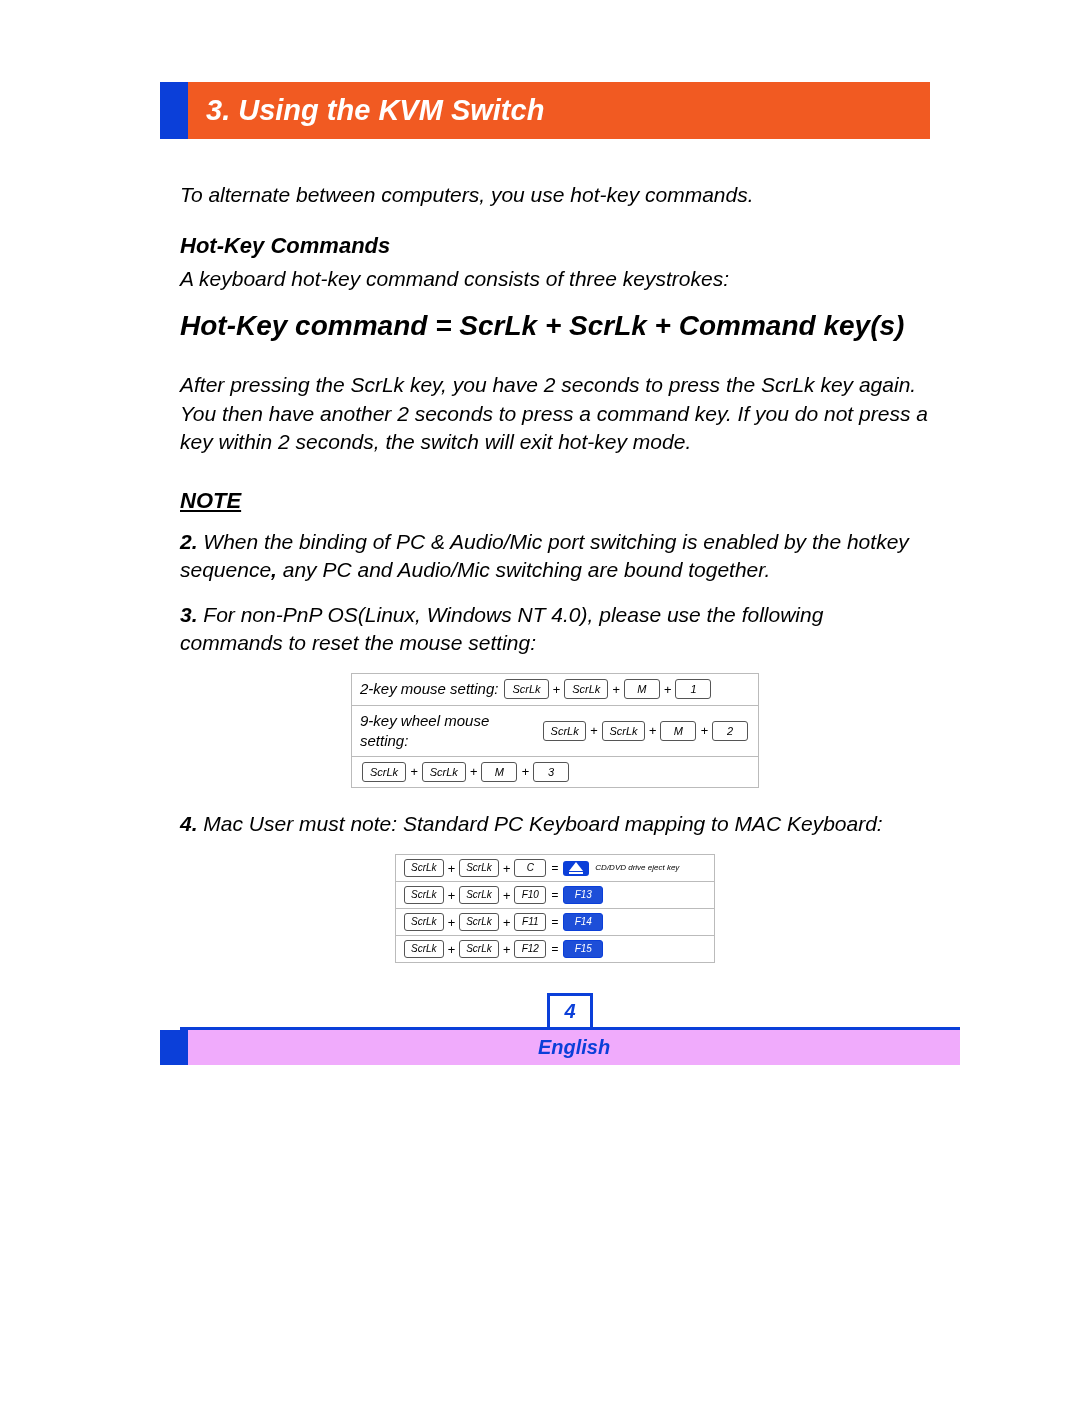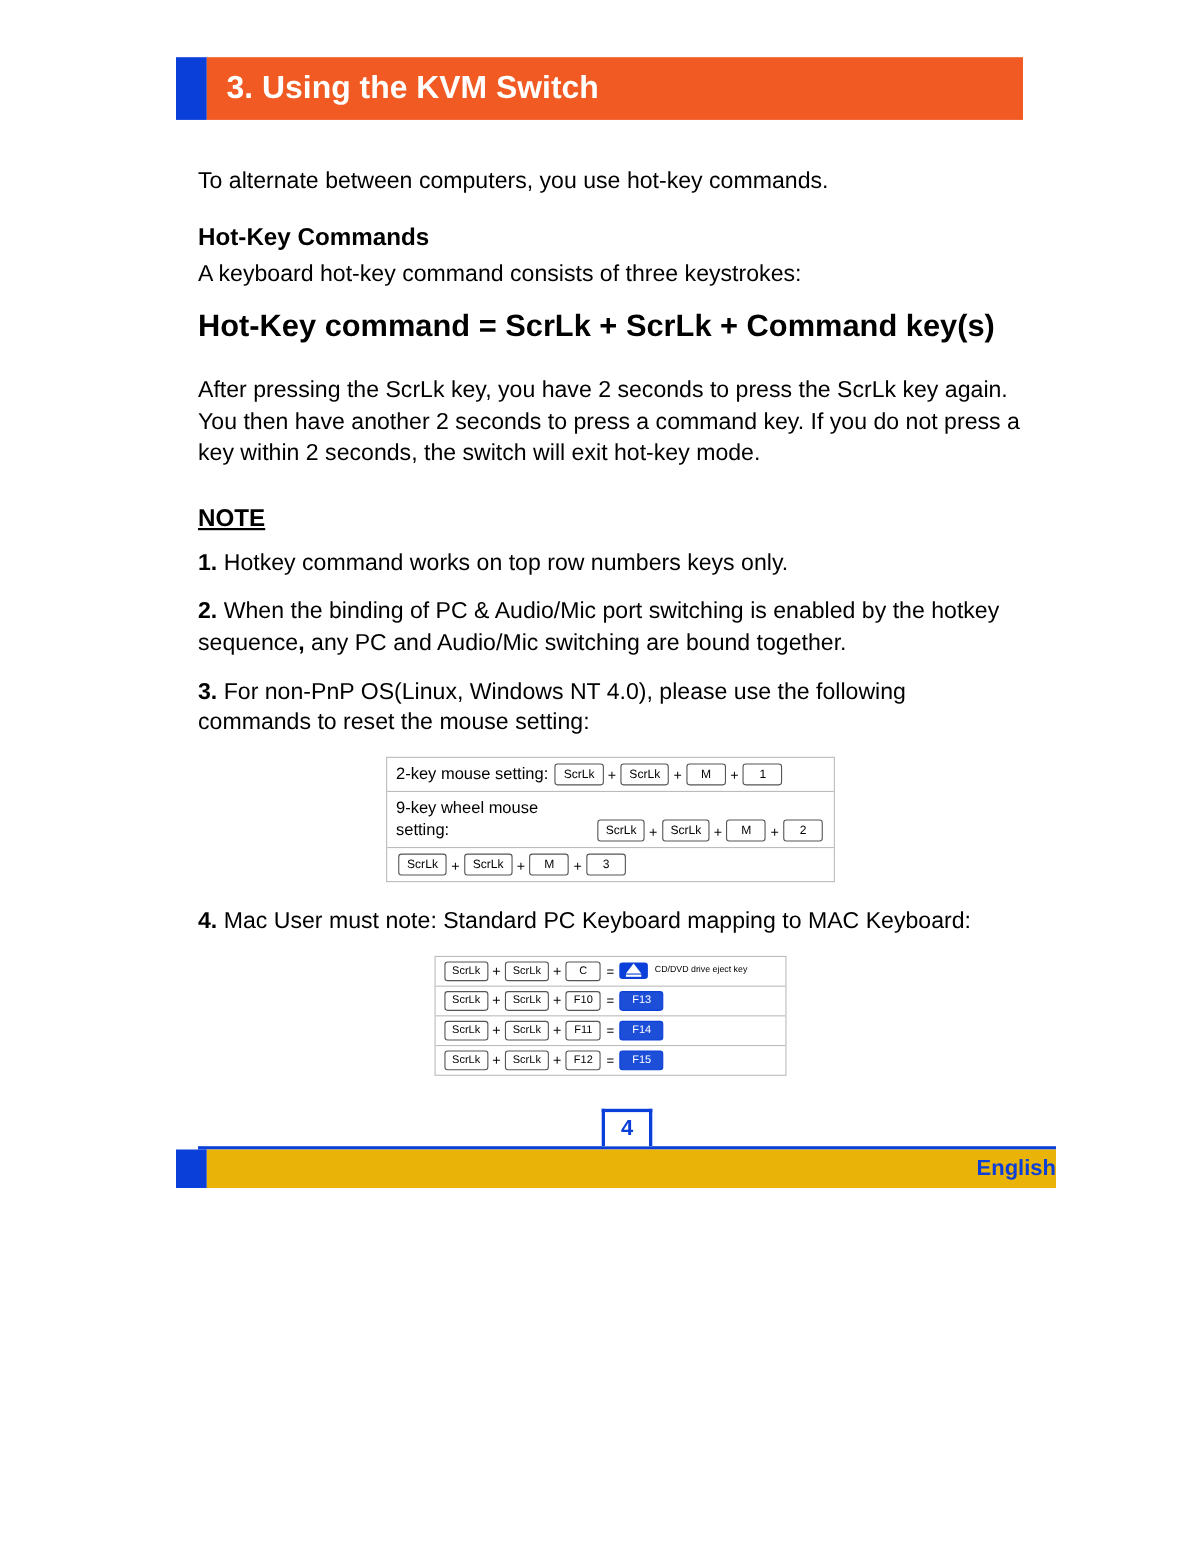--- a/index.html
+++ b/index.html
@@ -4,21 +4,22 @@
 <style>
   body {
     margin: 0;
     padding: 0;
     background: #fff;
     font-family: Arial, Helvetica, sans-serif;
     color: #000;
     width: 1080px;
   }
   .page {
-    padding: 52px 150px 60px 150px;
+    padding: 82px 150px 60px 150px;
+    font-style: italic;
   }
   .header-row {
     display: flex;
     align-items: stretch;
     margin-left: 10px;
     margin-bottom: 22px;
   }
   .blue-stub {
     width: 28px;
     background: #0b3fd9;
@@ -67,21 +68,21 @@
   .keytab1 {
     margin: 4px auto 22px auto;
     border: 1px solid #bbb;
     width: 406px;
     font-size: 15px;
   }
   .keytab1 .row {
     border-top: 1px solid #bbb;
     padding: 5px 8px;
     display: flex;
-    align-items: flex-end;
+    align-items: center;
   }
   .keytab1 .row:first-child { border-top: none; }
   .keytab1 .lbl {
     margin-right: 4px;
   }
   .kcap {
     display: inline-block;
     border: 1px solid #555;
     border-radius: 3px;
     padding: 0 7px;
@@ -183,22 +184,22 @@
     align-items: stretch;
     border-top: 3px solid #0b3fd9;
   }
   .foot-blue-stub {
     width: 28px;
     background: #0b3fd9;
     margin-left: -20px;
   }
   .foot-orange {
     flex: 1;
-    background: #eab308;
-    text-align: right;
+    background: #f0abfc;
+    text-align: center;
     color: #0b3fd9;
     font-weight: bold;
     font-size: 20px;
     padding: 6px 0;
   }
 </style>
 </head>
 <body>
 
 <div class="page">
@@ -215,21 +216,20 @@
     <div class="sect-h">Hot-Key Commands</div>
     <div>A keyboard hot-key command consists of three keystrokes:</div>
 
     <div class="formula">Hot-Key command = ScrLk + ScrLk + Command key(s)</div>
 
     <p>After pressing the ScrLk key, you have 2 seconds to press the ScrLk key again. You then have another 2 seconds to press a command key. If you do not press a key within 2 seconds, the switch will exit hot-key mode.</p>
 
     <div class="sect-h underline">NOTE</div>
 
     <div class="note-list">
-      <p><span class="num">1.</span> <span>Hotkey command works on top row numbers keys only.</span></p>
 
       <p><span class="num">2.</span> <span>When the binding of PC &amp; Audio/Mic port switching is enabled by the hotkey sequence</span><span class="comma-bold">,</span><span> any PC and Audio/Mic switching are bound together.</span></p>
 
       <p><span class="num">3.</span> <span>For non-PnP OS(Linux, Windows NT 4.0), please use the following commands to reset the mouse setting:</span></p>
     </div>
 
     <div class="keytab1">
       <div class="row">
         <span class="lbl">2-key mouse setting:</span>
         <span class="kcap">ScrLk</span>

